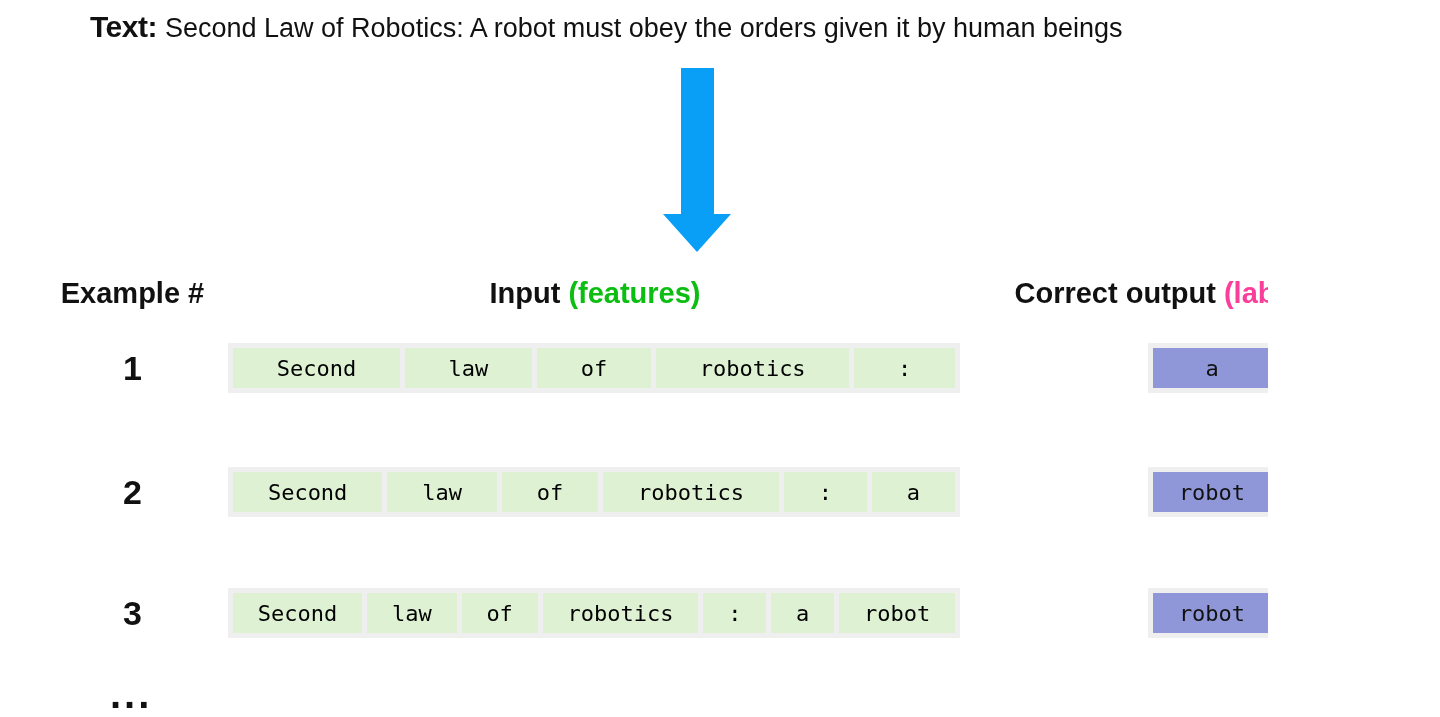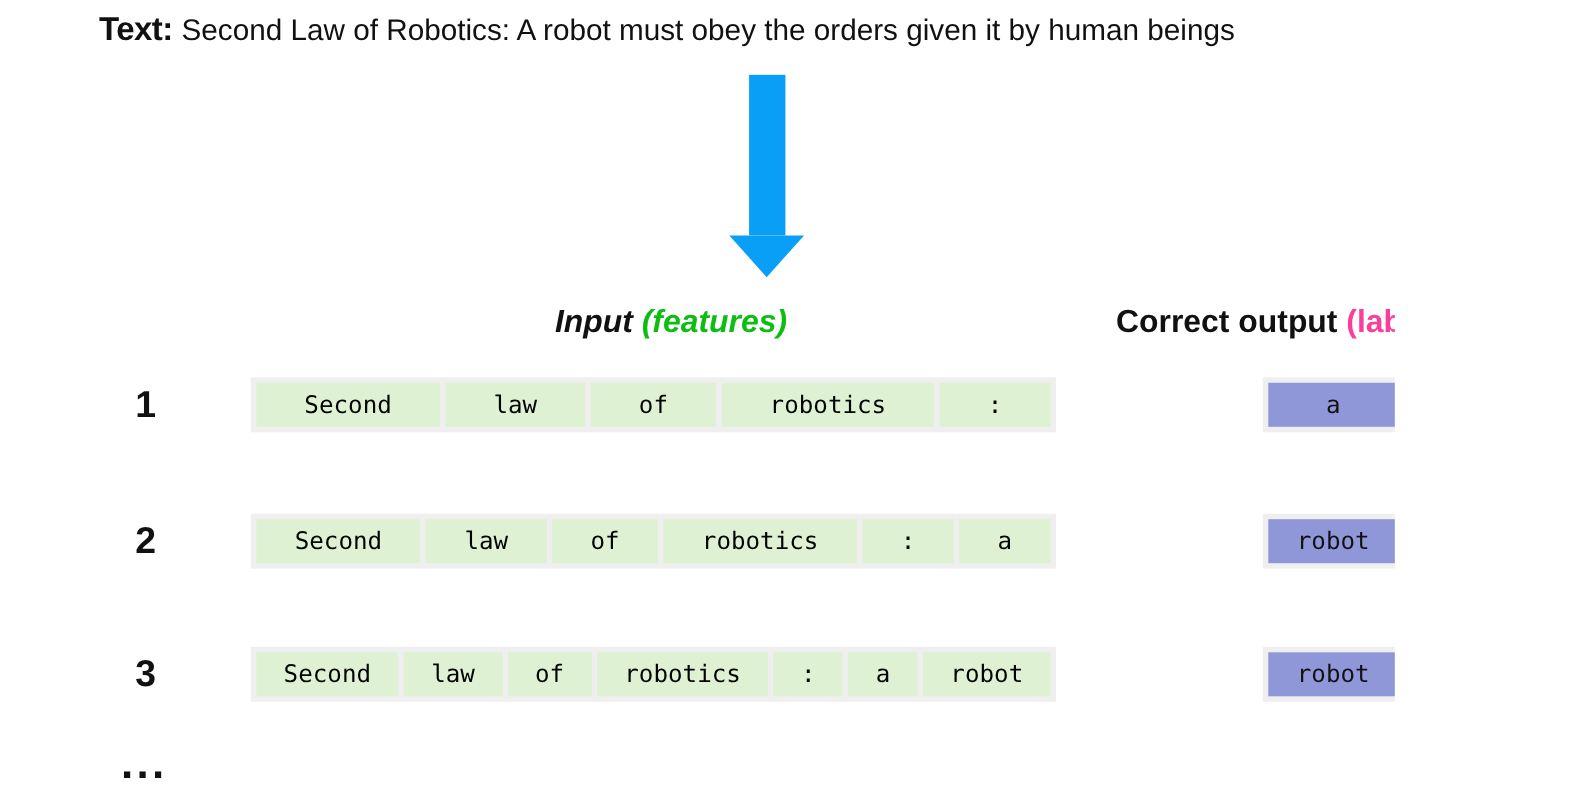--- a/index.html
+++ b/index.html
@@ -67,21 +67,21 @@
   
   .col-header {
     position: absolute;
     top: 277px;
     font-size: 29px;
     font-weight: bold;
     text-align: center;
     white-space: nowrap;
   }
   .col-header.example { left: 35px;   width: 195px; }
-  .col-header.input   { left: 244px;  width: 732px; font-style: italic; }
+  .col-header.input   { left: 229px;  width: 732px; }
   .col-header.output  { left: 960px; width: 420px; }
   .paren-features { color: var(--features-green, #0cbe12); }
   .paren-labels   { color: var(--labels-pink, #fb3e9a); }
 
   
   .example-row {
     position: absolute;
     left: 0;
     width: 1440px;
     height: 50px;
@@ -164,20 +164,21 @@
 
   <div class="title-line">
     <span class="title-label">Text:</span><span class="title-text">Second Law of Robotics: A robot must obey the orders given it by human beings</span>
   </div>
 
   <div class="down-arrow">
     <div class="shaft"></div>
     <div class="head"></div>
   </div>
 
+  <div class="col-header example">Example #</div>
   <div class="col-header input">
     <span>Input</span>
     <span class="paren-features">(features)</span>
   </div>
   <div class="col-header output">
     <span>Correct output</span>
     <span class="paren-labels">(labels)</span>
   </div>
 
   <div id="examples-rows">

